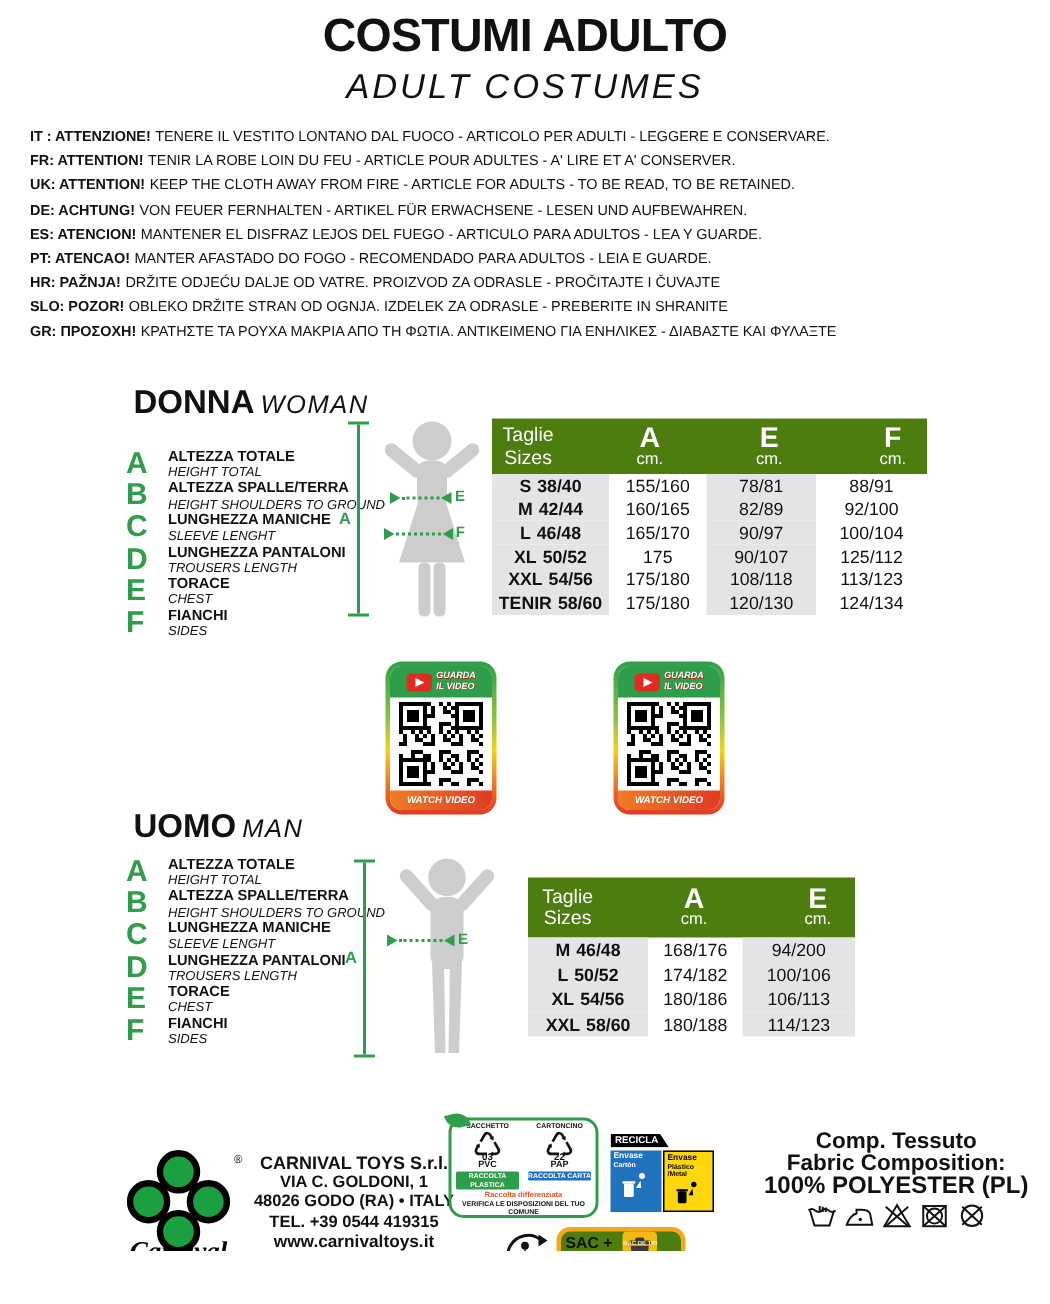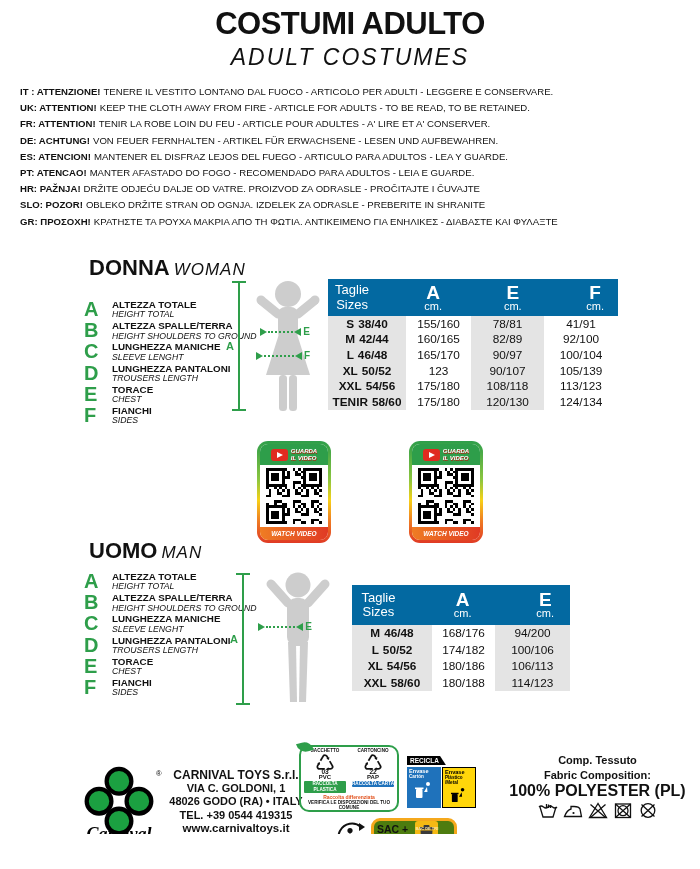--- a/index.html
+++ b/index.html
@@ -39,21 +39,21 @@
   .vlabel{position:absolute;left:-2px;top:50%;margin-top:-7px;color:#2e9e4a;
           font-weight:800;font-size:11px;background:#fff;padding:1px 0;}
   .harrow{position:absolute;display:flex;align-items:center;}
   .harrow .tri-l{width:0;height:0;border-top:4px solid transparent;border-bottom:4px solid transparent;border-left:7px solid #2e9e4a;}
   .harrow .tri-r{width:0;height:0;border-top:4px solid transparent;border-bottom:4px solid transparent;border-right:7px solid #2e9e4a;}
   .harrow .dots{flex:1;border-top:2px dotted #2e9e4a;margin:0 1px;}
   .harrow .lbl{font-weight:800;font-size:10px;color:#2e9e4a;margin-left:2px;}
 
   
   .sizes-table{position:absolute;}
-  .st-header{display:flex;background:#0369a1;color:#fff;align-items:stretch;gap:37px;}
+  .st-header{display:flex;background:#4d7c0f;color:#fff;align-items:stretch;gap:37px;}
   .st-h-size{display:flex;flex-direction:column;align-items:center;justify-content:center;
              font-size:13px;line-height:14.5px;font-weight:400;}
   .st-h-col{display:flex;flex-direction:column;align-items:center;justify-content:center;}
   .st-h-col .big{font-size:19px;font-weight:800;line-height:17px;}
   .st-h-col .unit{font-size:11px;line-height:11px;text-align:center;}
   .st-row{display:flex;align-items:stretch;}
   .st-cell{display:flex;align-items:center;justify-content:center;font-size:11.8px;}
   .gray{background:#e4e4e4;}
   .c-sz .s{font-weight:800;text-align:right;margin-right:4px;}
   .c-sz .e{font-weight:800;text-align:left;}
@@ -112,21 +112,21 @@
           padding:1px 7px 1px 3px;clip-path:polygon(0 0,85% 0,100% 100%,0 100%);}
   .rc-squares{display:flex;gap:1px;}
   .rc-sq{width:34px;height:41px;box-sizing:border-box;padding:1px 2px;}
   .rc-blue{background:#1f72bb;color:#fff;}
   .rc-yellow{background:#ffd60a;color:#000;border:1px solid #000;}
   .rc-sq .t1{font-size:5.6px;font-weight:800;line-height:6px;}
   .rc-sq .t2{font-size:4.6px;font-weight:700;line-height:5px;}
   .rc-sq svg{display:block;margin:2px auto 0 auto;}
 
   .fabric{position:absolute;left:505px;top:753px;width:185px;text-align:center;line-height:15px;}
-  .fabric .l1,.fabric .l2{font-size:11px;font-weight:800;text-align:center;}
+  .fabric .l1,.fabric .l2{font-size:15px;font-weight:800;text-align:center;}
   .fabric .l3{font-size:16px;font-weight:800;}
   .care-row{display:flex;justify-content:center;gap:3px;margin-top:3px;}
   .care-row svg{display:block;}
 
   .made{position:absolute;left:478px;top:831px;width:218px;text-align:center;
         font-size:19px;font-weight:800;font-style:italic;letter-spacing:0.5px;}
 
   .triman{position:absolute;left:336px;top:821px;width:32px;height:32px;}
   .sac{position:absolute;left:371px;top:818px;width:86px;}
   .sac-box{border:3px solid #f5a81c;border-radius:9px;background:#4d7c0f;display:flex;align-items:center;
@@ -141,22 +141,22 @@
 </head>
 <body>
 
 <div class="page">
 
   <div class="title-main">COSTUMI ADULTO</div>
   <div class="title-sub">ADULT  COSTUMES</div>
 
   <div class="warnings">
     <div class="warning-line"><b>IT : ATTENZIONE!</b><span>TENERE IL VESTITO LONTANO DAL FUOCO - ARTICOLO PER ADULTI - LEGGERE E CONSERVARE.</span></div>
+    <div class="warning-line"><b>FR: ATTENTION!</b><span>TENIR LA ROBE LOIN DU FEU - ARTICLE POUR ADULTES  - A' LIRE ET A' CONSERVER.</span></div>
     <div class="warning-line"><b>UK: ATTENTION!</b><span>KEEP THE CLOTH AWAY FROM FIRE - ARTICLE FOR ADULTS - TO BE READ, TO BE RETAINED.</span></div>
-    <div class="warning-line"><b>FR: ATTENTION!</b><span>TENIR LA ROBE LOIN DU FEU - ARTICLE POUR ADULTES  - A' LIRE ET A' CONSERVER.</span></div>
     <div class="warning-line"><b>DE: ACHTUNG!</b><span>VON FEUER FERNHALTEN - ARTIKEL FÜR ERWACHSENE  - LESEN UND AUFBEWAHREN.</span></div>
     <div class="warning-line"><b>ES: ATENCION!</b><span>MANTENER EL DISFRAZ LEJOS DEL FUEGO -  ARTICULO PARA ADULTOS - LEA Y GUARDE.</span></div>
     <div class="warning-line"><b>PT: ATENCAO!</b><span>MANTER AFASTADO DO FOGO - RECOMENDADO PARA ADULTOS - LEIA E GUARDE.</span></div>
     <div class="warning-line"><b>HR: PAŽNJA!</b><span>DRŽITE ODJEĆU DALJE OD VATRE. PROIZVOD ZA ODRASLE - PROČITAJTE I ČUVAJTE</span></div>
     <div class="warning-line"><b>SLO: POZOR!</b><span>OBLEKO DRŽITE STRAN OD OGNJA. IZDELEK ZA ODRASLE - PREBERITE IN SHRANITE</span></div>
     <div class="warning-line"><b>GR: ΠΡΟΣΟΧΗ!</b><span>ΚΡΑΤΗΣΤΕ ΤΑ ΡΟΥΧΑ ΜΑΚΡΙΑ ΑΠΟ ΤΗ ΦΩΤΙΑ. ΑΝΤΙΚΕΙΜΕΝΟ ΓΙΑ ΕΝΗΛΙΚΕΣ - ΔΙΑΒΑΣΤΕ ΚΑΙ ΦΥΛΑΞΤΕ</span></div>
   </div>
 
   <div class="sec-head" style="top:255px;">
     <span class="it">DONNA</span><span class="en">WOMAN</span>
@@ -260,21 +260,21 @@
           <span class="unit">cm.</span>
         </div>
     </div>
     <div class="st-row">
         <div class="st-cell c-sz gray w0">
           <span class="s">S</span>
           <span class="e">38/40</span>
         </div>
         <div class="st-cell w1">155/160</div>
         <div class="st-cell gray w2">78/81</div>
-        <div class="st-cell w3">41/91</div>
+        <div class="st-cell w3">88/91</div>
       </div>
     <div class="st-row">
         <div class="st-cell c-sz gray w0">
           <span class="s">M</span>
           <span class="e">42/44</span>
         </div>
         <div class="st-cell w1">160/165</div>
         <div class="st-cell gray w2">82/89</div>
         <div class="st-cell w3">92/100</div>
       </div>
@@ -285,23 +285,23 @@
         </div>
         <div class="st-cell w1">165/170</div>
         <div class="st-cell gray w2">90/97</div>
         <div class="st-cell w3">100/104</div>
       </div>
     <div class="st-row">
         <div class="st-cell c-sz gray w0">
           <span class="s">XL</span>
           <span class="e">50/52</span>
         </div>
-        <div class="st-cell w1">123</div>
+        <div class="st-cell w1">175</div>
         <div class="st-cell gray w2">90/107</div>
-        <div class="st-cell w3">105/139</div>
+        <div class="st-cell w3">125/112</div>
       </div>
     <div class="st-row">
         <div class="st-cell c-sz gray w0">
           <span class="s">XXL</span>
           <span class="e">54/56</span>
         </div>
         <div class="st-cell w1">175/180</div>
         <div class="st-cell gray w2">108/118</div>
         <div class="st-cell w3">113/123</div>
       </div>

